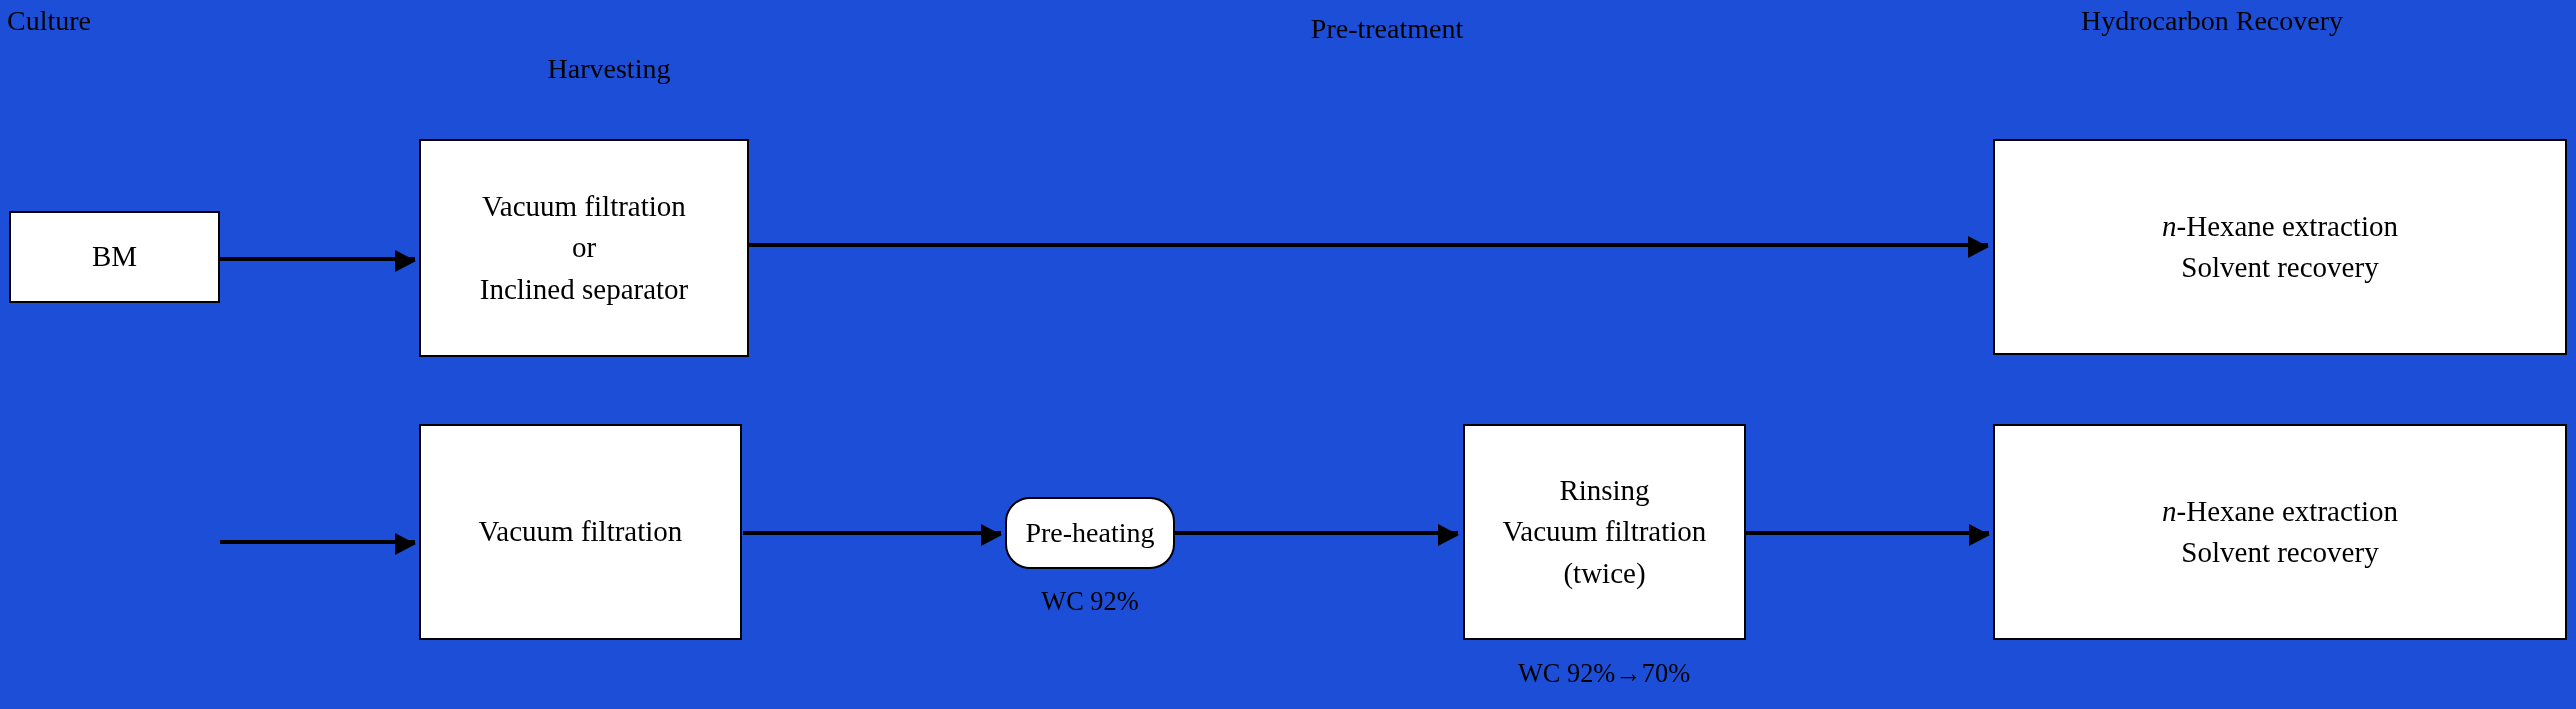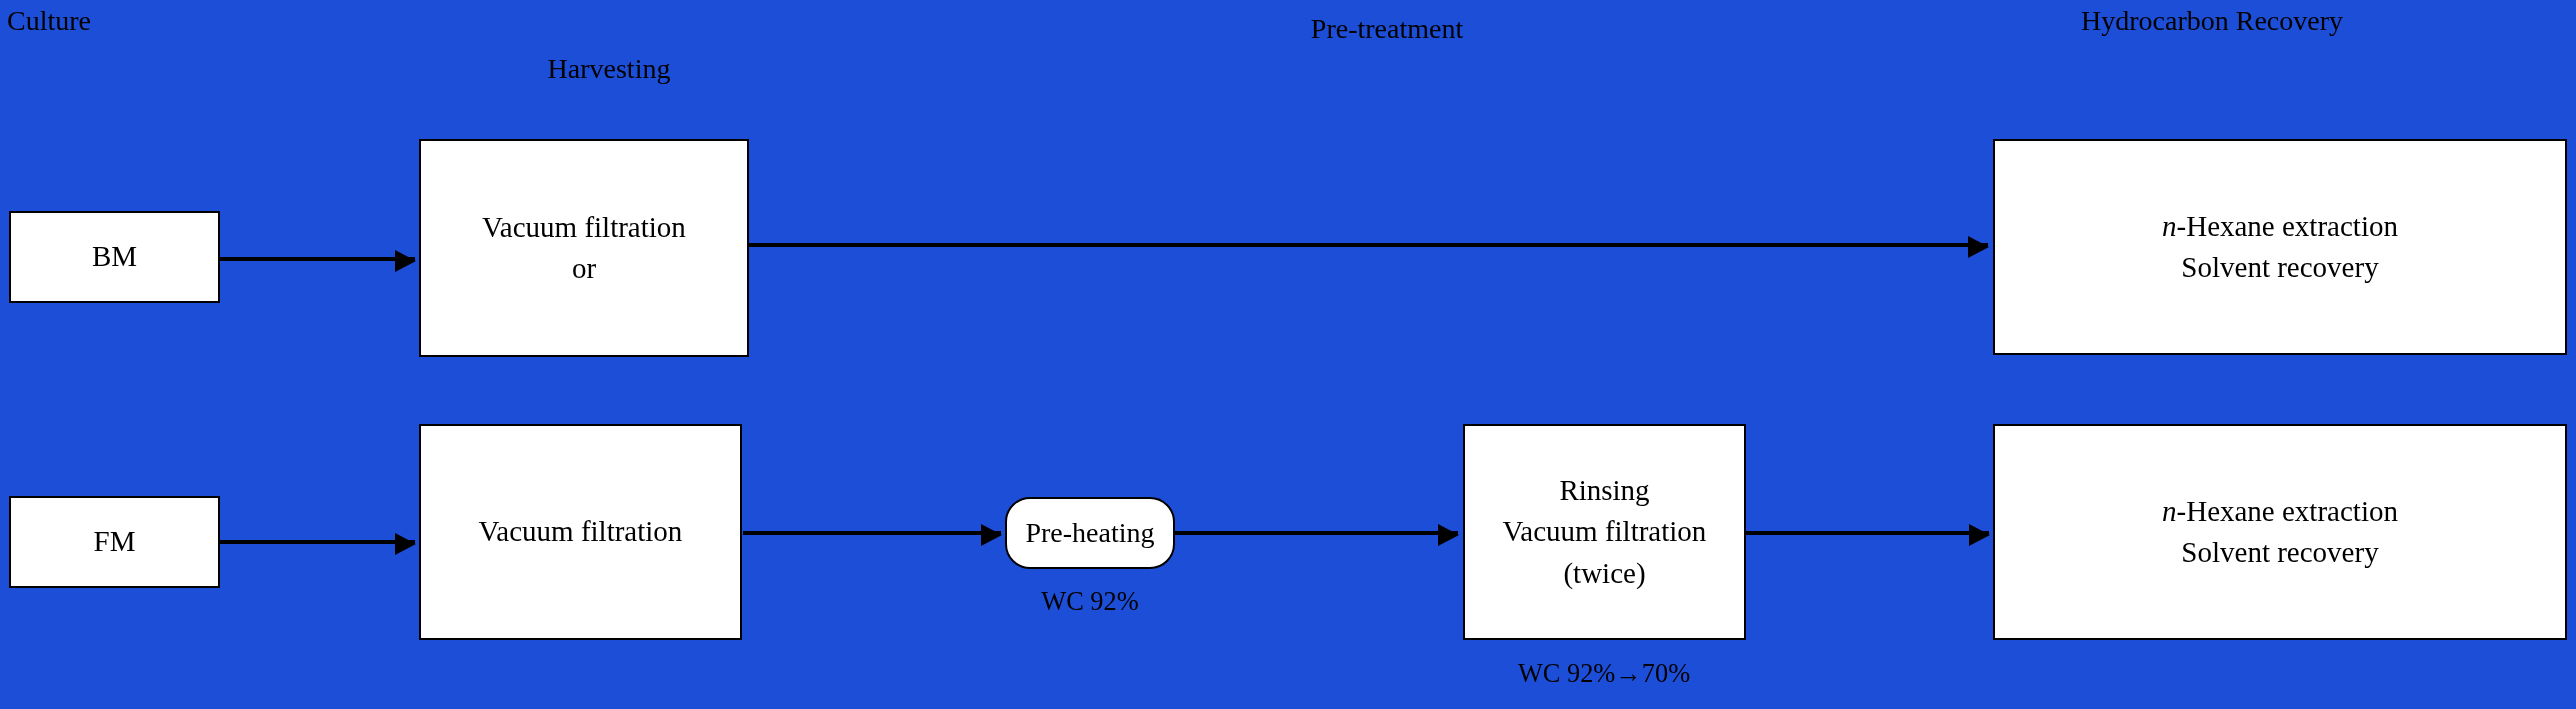--- a/index.html
+++ b/index.html
@@ -93,33 +93,31 @@
 
   <div class="box" style="left:9px; top:211px; width:211px; height:92px;">
     <span class="line">BM</span>
   </div>
 
   <div class="arrow" style="left:220px; top:257px; width:195px;"></div>
 
   <div class="box" style="left:419px; top:139px; width:330px; height:218px;">
     <span class="line">Vacuum filtration</span>
     <span class="line">or</span>
+    <span class="line">Inclined separator</span>
   </div>
 
   <div class="arrow" style="left:749px; top:243px; width:1239px;"></div>
 
   <div class="box" style="left:1993px; top:139px; width:574px; height:216px;">
     <span class="line"><span class="ital">n</span><span>-Hexane extraction</span></span>
     <span class="line">Solvent recovery</span>
   </div>
 
 
-  <div class="box" style="left:9px; top:496px; width:211px; height:92px;">
-    <span class="line">FM</span>
-  </div>
 
   <div class="arrow" style="left:220px; top:540px; width:195px;"></div>
 
   <div class="box" style="left:419px; top:424px; width:323px; height:216px;">
     <span class="line">Vacuum filtration</span>
   </div>
 
   <div class="arrow" style="left:743px; top:531px; width:258px;"></div>
 
   <div class="box small-box" style="left:1005px; top:497px; width:170px; height:72px;border-radius:25px;">

